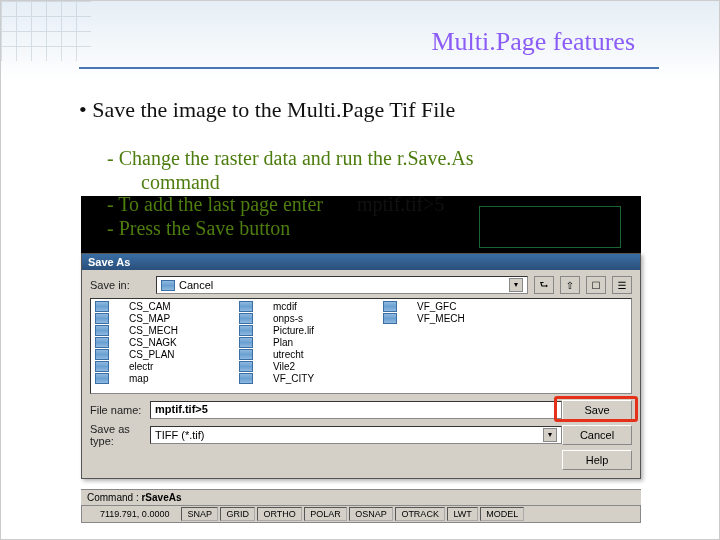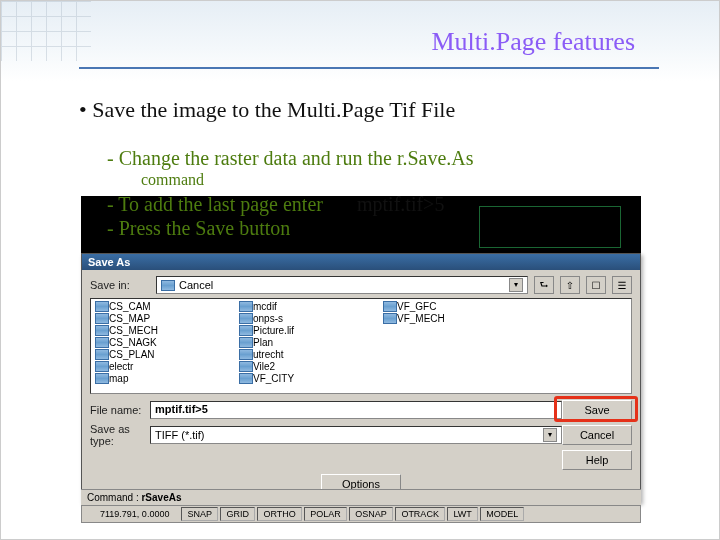--- a/index.html
+++ b/index.html
@@ -50,21 +50,21 @@
     font-size: 22px;
     color: #111;
   }
   .sub {
     position: absolute;
     left: 106px;
     font-size: 20px;
     color: #4d7c0f;
   }
   .sub1 { top: 146px; width: 500px; }
-  .sub1b { top: 170px; left: 140px; font-size: 16px; }
+  .sub1b { top: 170px; left: 140px; font-size: 20px; }
   .sub2 { top: 192px; }
   .sub2-right {
     position: absolute;
     top: 192px;
     left: 356px;
     font-size: 20px;
     color: #111;
   }
   .sub3 { top: 216px; }
   .cad-dark {
@@ -130,21 +130,21 @@
     display: flex;
     flex-direction: column;
     flex-wrap: wrap;
     align-content: flex-start;
     padding: 2px;
     gap: 1px 14px;
   }
   .file-item {
     display: flex;
     align-items: center;
-    gap: 0;
+    gap: 20px;
     width: 130px;
     padding: 0 2px;
     font-size: 10px;
   }
   .fico {
     width: 14px; height: 11px;
     background: linear-gradient(180deg,#8fb9e0 0%,#6aa0d0 50%,#8fb9e0 100%);
     border: 1px solid #3a6ea5;
   }
   .field-row { display: flex; align-items: center; }
@@ -348,23 +348,20 @@
         <span class="type-arrow">▾</span>
       </div>
       <button class="btn">Cancel</button>
     </div>
     <div style="height:3px"></div>
     <div class="field-row">
       <span class="lbl"></span>
       <div style="flex:1"></div>
       <button class="btn">Help</button>
     </div>
-    <div class="options-row">
-      <button class="btn options-btn">Options</button>
-    </div>
   </div>
 </div>
 
 <div class="save-highlight"></div>
 
 <div class="cmdline">
   <span>Command : </span><span class="cmd-input">rSaveAs</span>
 </div>
 
 <div class="statusbar">

